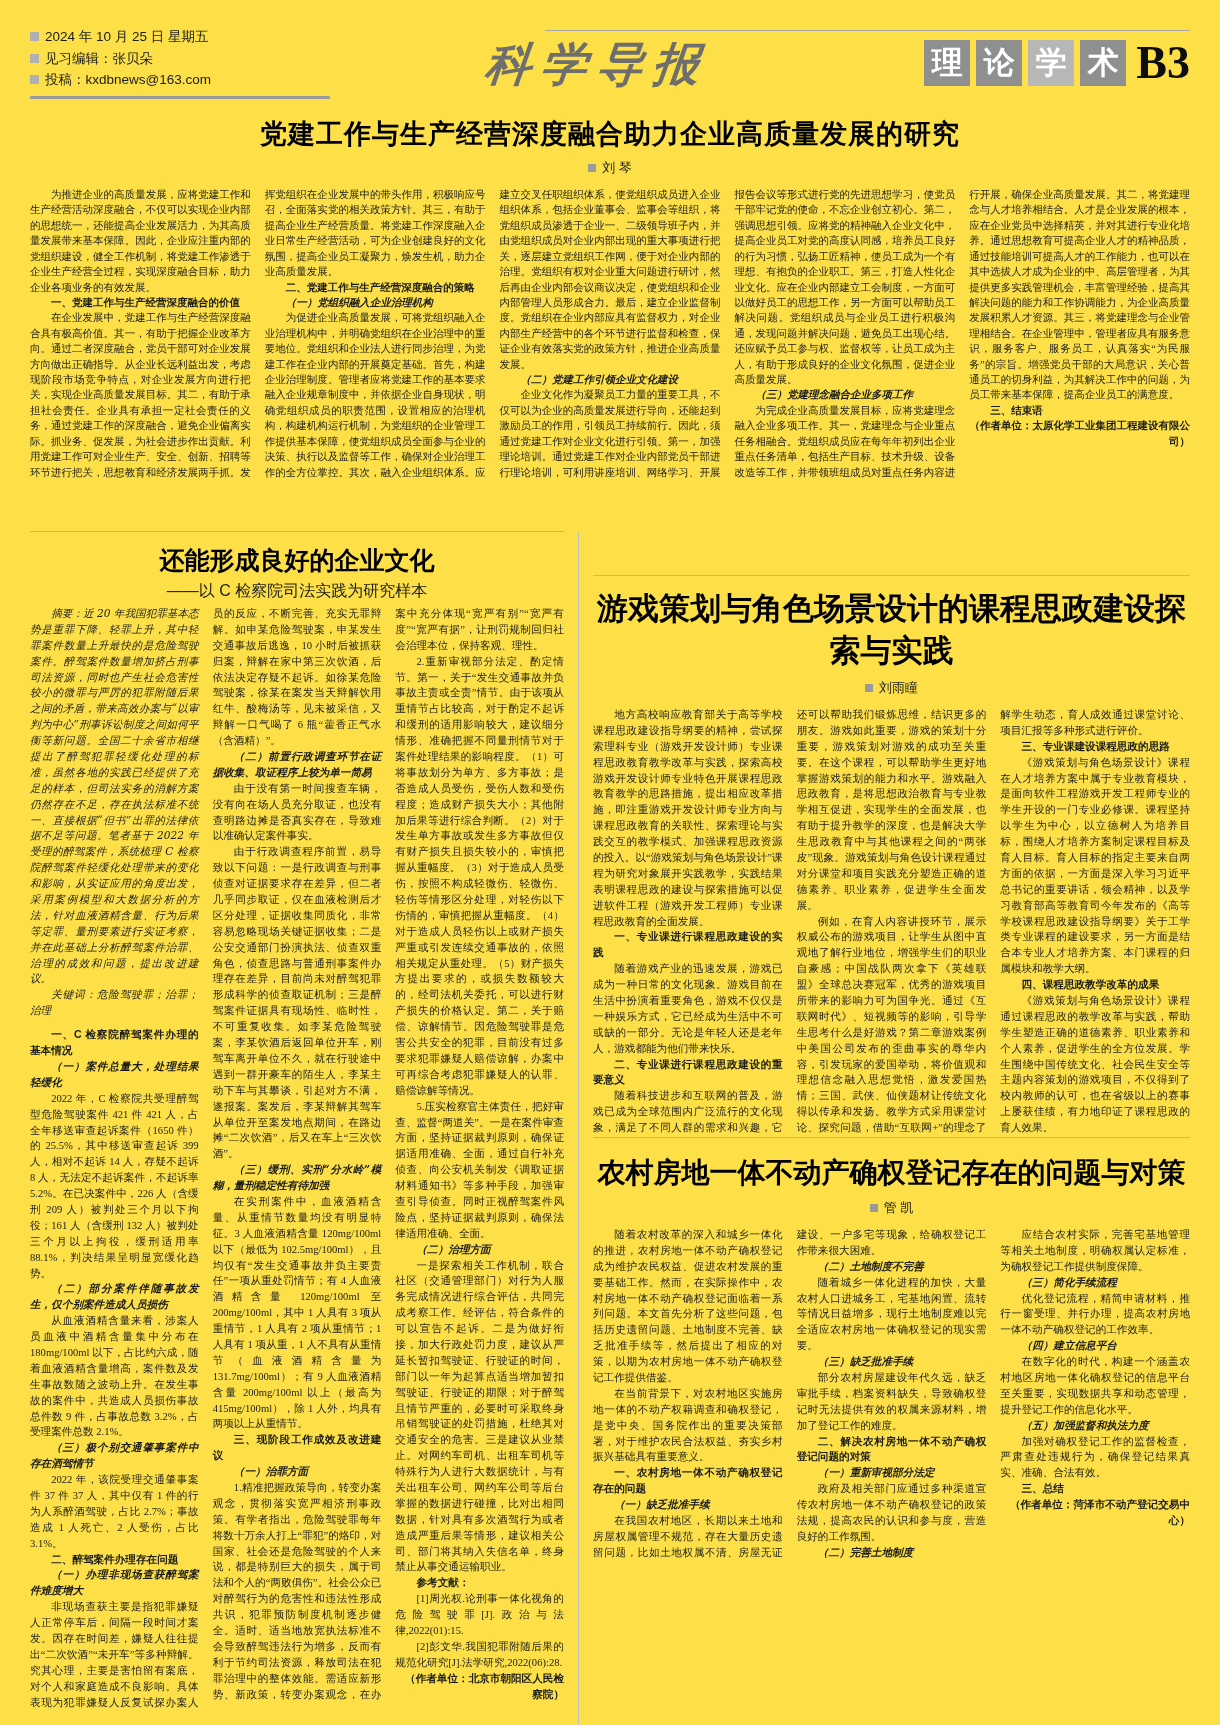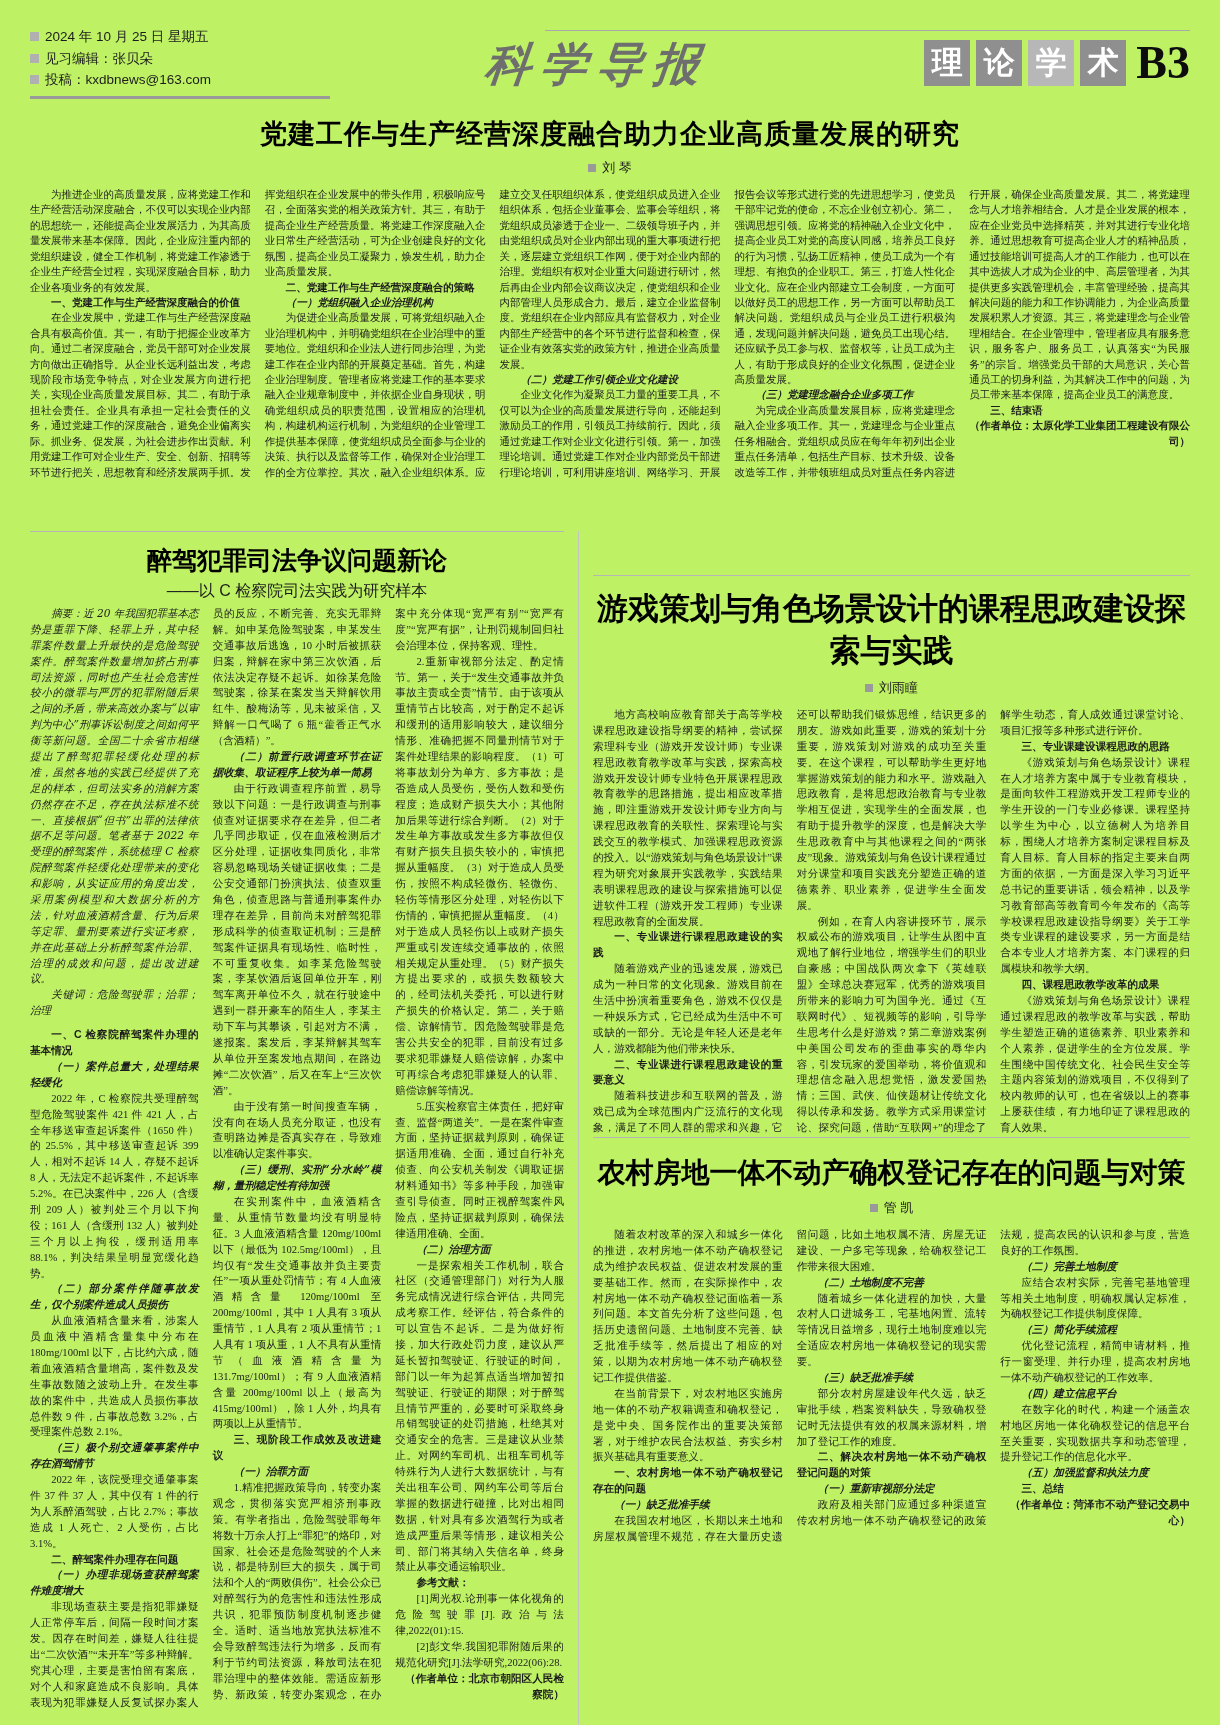--- a/index.html
+++ b/index.html
@@ -1,16 +1,16 @@
 <!DOCTYPE html>
 <html><head>
 <meta charset="utf-8">
 <style>
   html,body{margin:0;padding:0;}
-  .page{width:1220px;height:1725px;background:#bef264;color:#1c1c1c;position:relative;
+  .page{width:1220px;height:1725px;background:#fde047;color:#1c1c1c;position:relative;
         box-sizing:border-box;padding:26px 30px 0 30px;overflow:hidden;
         font-family:"Liberation Serif","DejaVu Serif",serif;}
   
   .masthead{position:relative;height:76px;display:flex;align-items:flex-start;}
   .top-rule{position:absolute;top:4px;left:515px;right:0;height:1px;background:#a9a9a9;}
   .meta{width:300px;font-size:13.5px;line-height:1.6;font-family:"Liberation Sans","DejaVu Sans",sans-serif;
         border-bottom:3px solid #9a9a9a;padding-bottom:5px;}
   .meta .row{white-space:nowrap;}
   .sq{display:inline-block;width:9px;height:9px;background:#b0b0b0;margin-right:6px;}
   .paper-name{flex:0 0 auto;margin-left:155px;margin-top:8px;font-family:"DejaVu Serif",serif;
@@ -94,38 +94,38 @@
         <p class="pp h1">三、结束语</p>
         <p class="pp attrib">（作者单位：太原化学工业集团工程建设有限公司）</p>
       </div>
   </div>
 
   <div class="lower">
 
     <div class="left-col">
       <hr class="hr">
       <div class="article2">
-        <h2 class="a-title">醉驾犯罪司法争议问题新论</h2>
+        <h2 class="a-title">还能形成良好的企业文化</h2>
         <div class="a-sub">——以 C 检察院司法实践为研究样本</div>
         <div id="a2-body" class="cols">
             <p class="pp abs">摘要：近 20 年我国犯罪基本态势是重罪下降、轻罪上升，其中轻罪案件数量上升最快的是危险驾驶案件。醉驾案件数量增加挤占刑事司法资源，同时也产生社会危害性较小的微罪与严厉的犯罪附随后果之间的矛盾，带来高效办案与“以审判为中心”刑事诉讼制度之间如何平衡等新问题。全国二十余省市相继提出了醉驾犯罪轻缓化处理的标准，虽然各地的实践已经提供了充足的样本，但司法实务的消解方案仍然存在不足，存在执法标准不统一、直接根据“但书”出罪的法律依据不足等问题。笔者基于 2022 年受理的醉驾案件，系统梳理 C 检察院醉驾案件轻缓化处理带来的变化和影响，从实证应用的角度出发，采用案例模型和大数据分析的方法，针对血液酒精含量、行为后果等定罪、量刑要素进行实证考察，并在此基础上分析醉驾案件治罪、治理的成效和问题，提出改进建议。</p>
             <p class="pp kw">关键词：危险驾驶罪；治罪；治理</p>
             <p class="pp h1">一、C 检察院醉驾案件办理的基本情况</p>
             <p class="pp h2">（一）案件总量大，处理结果轻缓化</p>
             <p class="pp p">2022 年，C 检察院共受理醉驾型危险驾驶案件 421 件 421 人，占全年移送审查起诉案件（1650 件）的 25.5%，其中移送审查起诉 399 人，相对不起诉 14 人，存疑不起诉 8 人，无法定不起诉案件，不起诉率 5.2%。在已决案件中，226 人（含缓刑 209 人）被判处三个月以下拘役；161 人（含缓刑 132 人）被判处三个月以上拘役，缓刑适用率 88.1%，判决结果呈明显宽缓化趋势。</p>
             <p class="pp h2">（二）部分案件伴随事故发生，仅个别案件造成人员损伤</p>
             <p class="pp p">从血液酒精含量来看，涉案人员血液中酒精含量集中分布在 180mg/100ml 以下，占比约六成，随着血液酒精含量增高，案件数及发生事故数随之波动上升。在发生事故的案件中，共造成人员损伤事故总件数 9 件，占事故总数 3.2%，占受理案件总数 2.1%。</p>
             <p class="pp h2">（三）极个别交通肇事案件中存在酒驾情节</p>
             <p class="pp p">2022 年，该院受理交通肇事案件 37 件 37 人，其中仅有 1 件的行为人系醉酒驾驶，占比 2.7%；事故造成 1 人死亡、2 人受伤，占比 3.1%。</p>
             <p class="pp h1">二、醉驾案件办理存在问题</p>
             <p class="pp h2">（一）办理非现场查获醉驾案件难度增大</p>
             <p class="pp p">非现场查获主要是指犯罪嫌疑人正常停车后，间隔一段时间才案发。因存在时间差，嫌疑人往往提出“二次饮酒”“未开车”等多种辩解。究其心理，主要是害怕留有案底，对个人和家庭造成不良影响。具体表现为犯罪嫌疑人反复试探办案人员的反应，不断完善、充实无罪辩解。如申某危险驾驶案，申某发生交通事故后逃逸，10 小时后被抓获归案，辩解在家中第三次饮酒，后依法决定存疑不起诉。如徐某危险驾驶案，徐某在案发当天辩解饮用红牛、酸梅汤等，见未被采信，又辩解一口气喝了 6 瓶“藿香正气水（含酒精）”。</p>
             <p class="pp h2">（二）前置行政调查环节在证据收集、取证程序上较为单一简易</p>
+            <p class="pp p">由于没有第一时间搜查车辆，没有向在场人员充分取证，也没有查明路边摊是否真实存在，导致难以准确认定案件事实。</p>
             <p class="pp p">由于行政调查程序前置，易导致以下问题：一是行政调查与刑事侦查对证据要求存在差异，但二者几乎同步取证，仅在血液检测后才区分处理，证据收集同质化，非常容易忽略现场关键证据收集；二是公安交通部门扮演执法、侦查双重角色，侦查思路与普通刑事案件办理存在差异，目前尚未对醉驾犯罪形成科学的侦查取证机制；三是醉驾案件证据具有现场性、临时性，不可重复收集。如李某危险驾驶案，李某饮酒后返回单位开车，刚驾车离开单位不久，就在行驶途中遇到一群开豪车的陌生人，李某主动下车与其攀谈，引起对方不满，遂报案。案发后，李某辩解其驾车从单位开至案发地点期间，在路边摊“二次饮酒”，后又在车上“三次饮酒”。</p>
-            <p class="pp p">由于没有第一时间搜查车辆，没有向在场人员充分取证，也没有查明路边摊是否真实存在，导致难以准确认定案件事实。</p>
             <p class="pp h2">（三）缓刑、实刑“分水岭”模糊，量刑稳定性有待加强</p>
             <p class="pp p">在实刑案件中，血液酒精含量、从重情节数量均没有明显特征。3 人血液酒精含量 120mg/100ml 以下（最低为 102.5mg/100ml），且均仅有“发生交通事故并负主要责任”一项从重处罚情节；有 4 人血液酒精含量 120mg/100ml 至 200mg/100ml，其中 1 人具有 3 项从重情节，1 人具有 2 项从重情节；1 人具有 1 项从重，1 人不具有从重情节（血液酒精含量为 131.7mg/100ml）；有 9 人血液酒精含量 200mg/100ml 以上（最高为 415mg/100ml），除 1 人外，均具有两项以上从重情节。</p>
             <p class="pp h1">三、现阶段工作成效及改进建议</p>
             <p class="pp h2">（一）治罪方面</p>
             <p class="pp p">1.精准把握政策导向，转变办案观念，贯彻落实宽严相济刑事政策。有学者指出，危险驾驶罪每年将数十万余人打上“罪犯”的烙印，对国家、社会还是危险驾驶的个人来说，都是特别巨大的损失，属于司法和个人的“两败俱伤”。社会公众已对醉驾行为的危害性和违法性形成共识，犯罪预防制度机制逐步健全。适时、适当地放宽执法标准不会导致醉驾违法行为增多，反而有利于节约司法资源，释放司法在犯罪治理中的整体效能。需适应新形势、新政策，转变办案观念，在办案中充分体现“宽严有别”“宽严有度”“宽严有据”，让刑罚规制回归社会治理本位，保持客观、理性。</p>
             <p class="pp p">2.重新审视部分法定、酌定情节。第一，关于“发生交通事故并负事故主责或全责”情节。由于该项从重情节占比较高，对于酌定不起诉和缓刑的适用影响较大，建议细分情形、准确把握不同量刑情节对于案件处理结果的影响程度。（1）可将事故划分为单方、多方事故；是否造成人员受伤，受伤人数和受伤程度；造成财产损失大小；其他附加后果等进行综合判断。（2）对于发生单方事故或发生多方事故但仅有财产损失且损失较小的，审慎把握从重幅度。（3）对于造成人员受伤，按照不构成轻微伤、轻微伤、轻伤等情形区分处理，对轻伤以下伤情的，审慎把握从重幅度。（4）对于造成人员轻伤以上或财产损失严重或引发连续交通事故的，依照相关规定从重处理。（5）财产损失方提出要求的，或损失数额较大的，经司法机关委托，可以进行财产损失的价格认定。第二，关于赔偿、谅解情节。因危险驾驶罪是危害公共安全的犯罪，目前没有过多要求犯罪嫌疑人赔偿谅解，办案中可再综合考虑犯罪嫌疑人的认罪、赔偿谅解等情况。</p>
             <p class="pp p">5.压实检察官主体责任，把好审查、监督“两道关”。一是在案件审查方面，坚持证据裁判原则，确保证据适用准确、全面，通过自行补充侦查、向公安机关制发《调取证据材料通知书》等多种手段，加强审查引导侦查。同时正视醉驾案件风险点，坚持证据裁判原则，确保法律适用准确、全面。</p>
             <p class="pp h2">（二）治理方面</p>
             <p class="pp p">一是探索相关工作机制，联合社区（交通管理部门）对行为人服务完成情况进行综合评估，共同完成考察工作。经评估，符合条件的可以宣告不起诉。二是为做好衔接，加大行政处罚力度，建议从严延长暂扣驾驶证、行驶证的时间，部门以一年为起算点适当增加暂扣驾驶证、行驶证的期限；对于醉驾且情节严重的，必要时可采取终身吊销驾驶证的处罚措施，杜绝其对交通安全的危害。三是建议从业禁止。对网约车司机、出租车司机等特殊行为人进行大数据统计，与有关出租车公司、网约车公司等后台掌握的数据进行碰撞，比对出相同数据，针对具有多次酒驾行为或者造成严重后果等情形，建议相关公司、部门将其纳入失信名单，终身禁止从事交通运输职业。</p>
             <p class="pp refh">参考文献：</p>
@@ -171,20 +171,21 @@
             <p class="pp h1">二、解决农村房地一体不动产确权登记问题的对策</p>
             <p class="pp h2">（一）重新审视部分法定</p>
             <p class="pp p">政府及相关部门应通过多种渠道宣传农村房地一体不动产确权登记的政策法规，提高农民的认识和参与度，营造良好的工作氛围。</p>
             <p class="pp h2">（二）完善土地制度</p>
             <p class="pp p">应结合农村实际，完善宅基地管理等相关土地制度，明确权属认定标准，为确权登记工作提供制度保障。</p>
             <p class="pp h2">（三）简化手续流程</p>
             <p class="pp p">优化登记流程，精简申请材料，推行一窗受理、并行办理，提高农村房地一体不动产确权登记的工作效率。</p>
             <p class="pp h2">（四）建立信息平台</p>
             <p class="pp p">在数字化的时代，构建一个涵盖农村地区房地一体化确权登记的信息平台至关重要，实现数据共享和动态管理，提升登记工作的信息化水平。</p>
             <p class="pp h2">（五）加强监督和执法力度</p>
+            <p class="pp p">加强对确权登记工作的监督检查，严肃查处违规行为，确保登记结果真实、准确、合法有效。</p>
             <p class="pp h1">三、总结</p>
             <p class="pp attrib">（作者单位：菏泽市不动产登记交易中心）</p>
           </div>
       </div>
     </div>
 
   </div>
 </div>
 
 </body></html>

